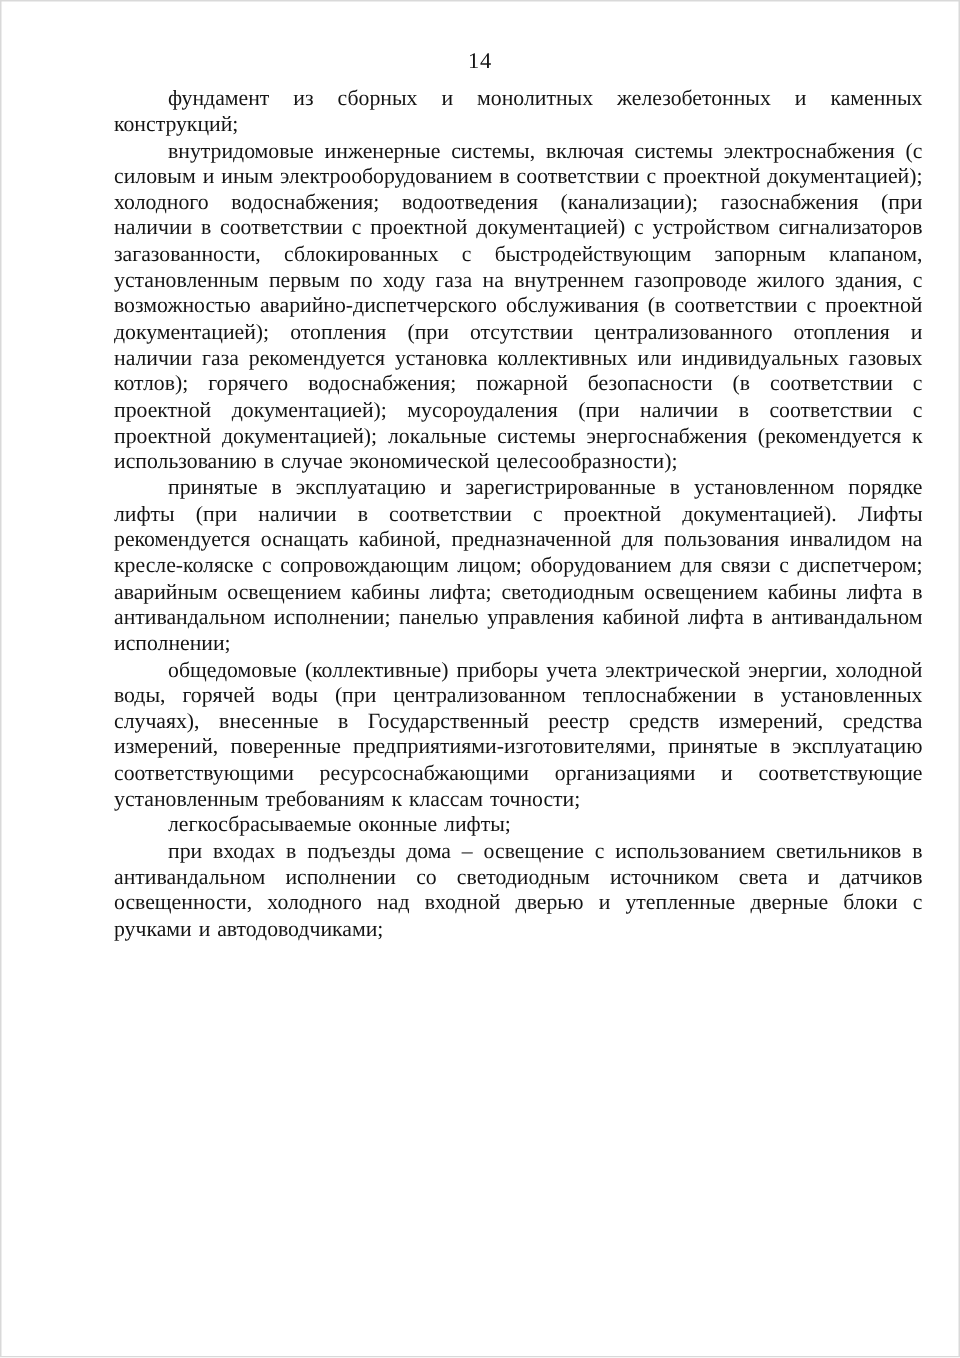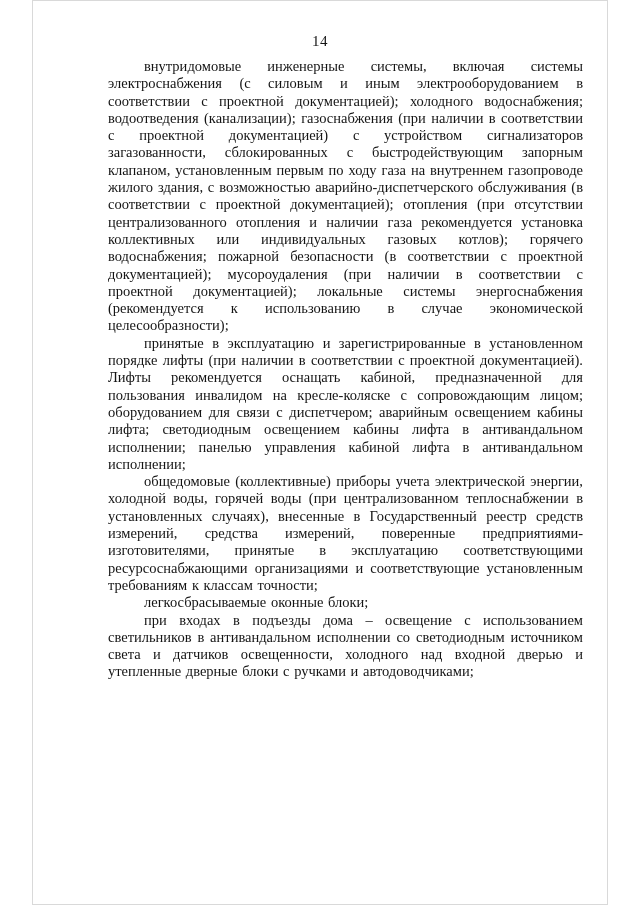--- a/index.html
+++ b/index.html
@@ -2,21 +2,21 @@
 <html lang="ru"><head>
 <meta charset="utf-8">
 <style>
   html, body {
     margin: 0;
     padding: 0;
     background: #ffffff;
   }
   .page {
     position: relative;
-    width: 576px;
+    width: 640px;
     height: 905px;
     margin: 0 auto;
     background: #ffffff;
     box-sizing: border-box;
     border: 1px solid #d9d9d9;
     font-family: "Liberation Serif", "DejaVu Serif", serif;
     color: #141414;
     overflow: hidden;
   }
   .page-number {
@@ -38,19 +38,20 @@
     padding: 0;
     text-indent: 36px;
   }
 </style>
 </head>
 <body>
 
 <div class="page">
   <div class="page-number">14</div>
   <div class="content">
+    <p>фундамент из сборных и монолитных железобетонных и каменных конструкций;</p>
     <p>внутридомовые инженерные системы, включая системы электроснабжения (с силовым и иным электрооборудованием в соответствии с проектной документацией); холодного водоснабжения; водоотведения (канализации); газоснабжения (при наличии в соответствии с проектной документацией) с устройством сигнализаторов загазованности, сблокированных с быстродействующим запорным клапаном, установленным первым по ходу газа на внутреннем газопроводе жилого здания, с возможностью аварийно-диспетчерского обслуживания (в соответствии с проектной документацией); отопления (при отсутствии централизованного отопления и наличии газа рекомендуется установка коллективных или индивидуальных газовых котлов); горячего водоснабжения; пожарной безопасности (в соответствии с проектной документацией); мусороудаления (при наличии в соответствии с проектной документацией); локальные системы энергоснабжения (рекомендуется к использованию в случае экономической целесообразности);</p>
     <p>принятые в эксплуатацию и зарегистрированные в установленном порядке лифты (при наличии в соответствии с проектной документацией). Лифты рекомендуется оснащать кабиной, предназначенной для пользования инвалидом на кресле-коляске с сопровождающим лицом; оборудованием для связи с диспетчером; аварийным освещением кабины лифта; светодиодным освещением кабины лифта в антивандальном исполнении; панелью управления кабиной лифта в антивандальном исполнении;</p>
     <p>общедомовые (коллективные) приборы учета электрической энергии, холодной воды, горячей воды (при централизованном теплоснабжении в установленных случаях), внесенные в Государственный реестр средств измерений, средства измерений, поверенные предприятиями-изготовителями, принятые в эксплуатацию соответствующими ресурсоснабжающими организациями и соответствующие установленным требованиям к классам точности;</p>
-    <p>легкосбрасываемые оконные блоки;</p>
+    <p>легкосбрасываемые оконные лифты;</p>
     <p>при входах в подъезды дома – освещение с использованием светильников в антивандальном исполнении со светодиодным источником света и датчиков освещенности, холодного над входной дверью и утепленные дверные блоки с ручками и автодоводчиками;</p>
   </div>
 </div>
 
 </body></html>

